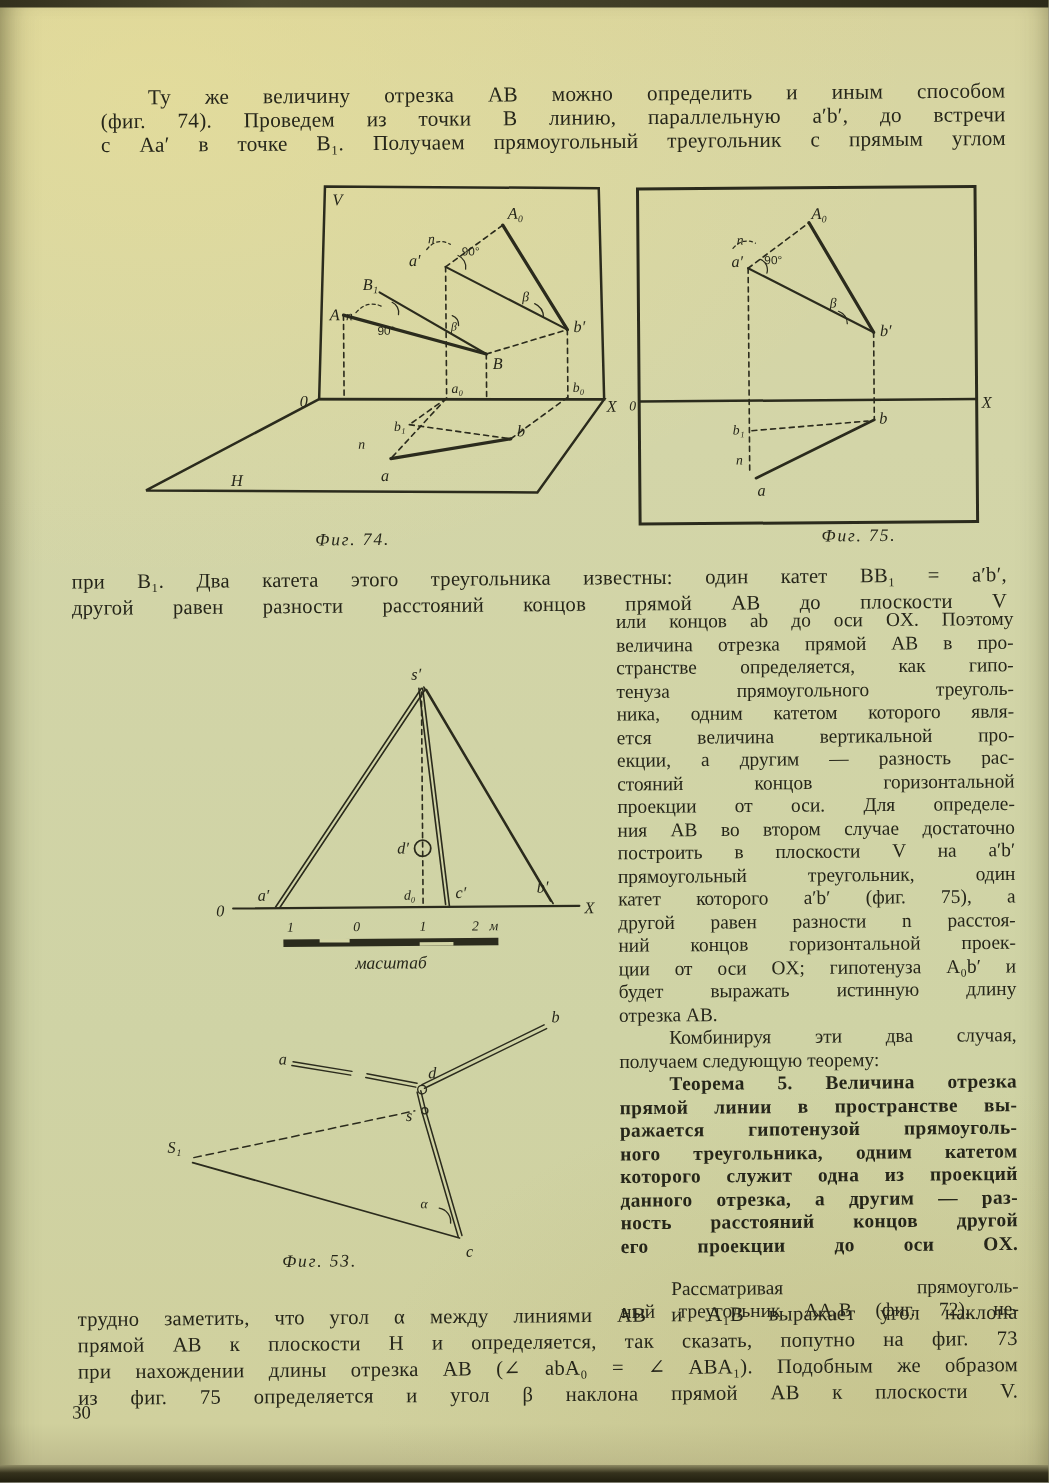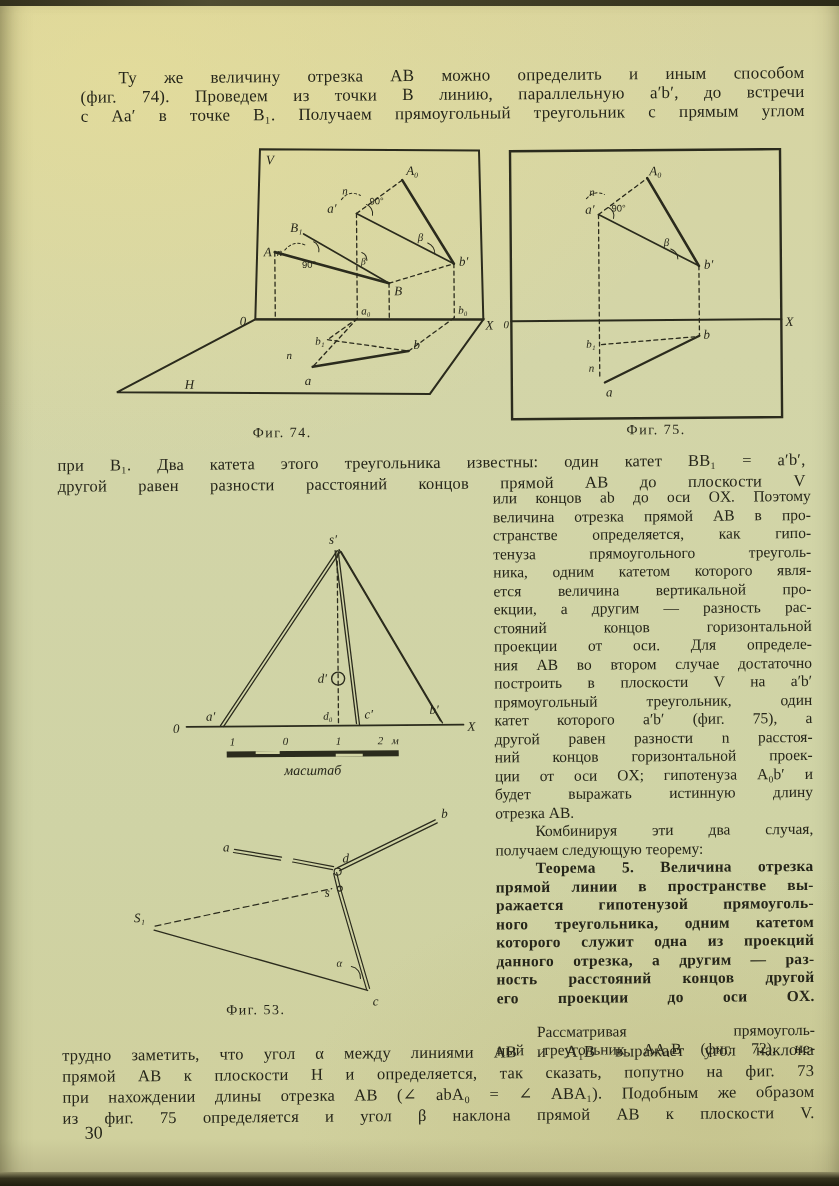--- a/index.html
+++ b/index.html
@@ -19,23 +19,23 @@
   .tblock{position:absolute;}
   .tline{text-align:justify;text-align-last:justify;min-height:1em;}
   .j-para .tline:last-child{text-align-last:left;}
   .ind .tline:first-child{text-indent:38px;}
   #intro{left:84px;top:66px;width:724px;font-size:17px;line-height:19px;letter-spacing:.2px;}
   #after-figs{left:58px;top:452px;width:748px;font-size:16.5px;line-height:21px;letter-spacing:.2px;}
   #right-col{left:493px;top:490px;width:318px;font-size:15.5px;line-height:18.5px;}
   #right-col .ind .tline:first-child{text-indent:40px;}
   #theorem{font-weight:bold;letter-spacing:.3px;}
   #bottom-para{left:58px;top:1042px;width:752px;font-size:16.5px;line-height:21px;letter-spacing:.2px;}
-  #page-number{position:absolute;left:80px;top:1120px;font-size:18px;}
+  #page-number{position:absolute;left:53px;top:1120px;font-size:15px;}
   .fig{position:absolute;}
-  .fig-caption{position:absolute;font-size:14px;text-align:center;letter-spacing:1.5px;width:120px;}
+  .fig-caption{position:absolute;font-size:14px;text-align:center;letter-spacing:1.5px;width:120px;font-style:italic;}
   .ln{stroke:#2b2b1d;fill:none;stroke-linecap:round;}
   .dash{stroke-dasharray:4 3.5;}
   .dash2{stroke-dasharray:2.5 2.5;}
   .dash3{stroke-dasharray:6 4;}
   .fl{font:italic 13px "Liberation Serif","DejaVu Serif",serif;fill:#26261a;}
   .fs{font-size:11px;}
   .ft{font-size:9.5px;}
   .fd{font:9.5px "Liberation Sans","DejaVu Sans",sans-serif;fill:#26261a;}
   .fm{font:italic 11px "Liberation Serif",serif;fill:#26261a;}
   .fcap{font:italic 14px "Liberation Serif",serif;fill:#26261a;}
@@ -140,21 +140,21 @@
       <text class="fd" x="109" y="65">90°</text>
       <text class="fl fs" x="161" y="100">β</text>
       <text class="fl" x="201" y="123">b′</text>
       <text class="fl fs" x="0" y="181">0</text>
       <text class="fl" x="282" y="181">X</text>
       <text class="fl fs" x="92" y="201" text-anchor="end">b₁</text>
       <text class="fl" x="200" y="193">b</text>
       <text class="fl fs" x="85" y="225">n</text>
       <text class="fl" x="102" y="250">a</text>
     </svg>
-    <div class="fig-caption" style="left:597px;top:424px">Фиг. 75.</div>
+    <div class="fig-caption" style="left:628px;top:424px">Фиг. 75.</div>
 
     <div id="after-figs" class="tblock j-all">
         <div class="tline">при B₁. Два катета этого треугольника известны: один катет BB₁ = a′b′,</div>
         <div class="tline">другой равен разности расстояний концов прямой AB до плоскости V</div>
       </div>
 
     <svg class="fig" style="left:40px;top:528px" width="440" height="255" viewBox="0 0 440 255">
       <g class="ln" stroke-width="1.3">
         <line x1="297" y1="22" x2="179" y2="196"></line>
           <line x1="300" y1="23" x2="182" y2="197"></line>

